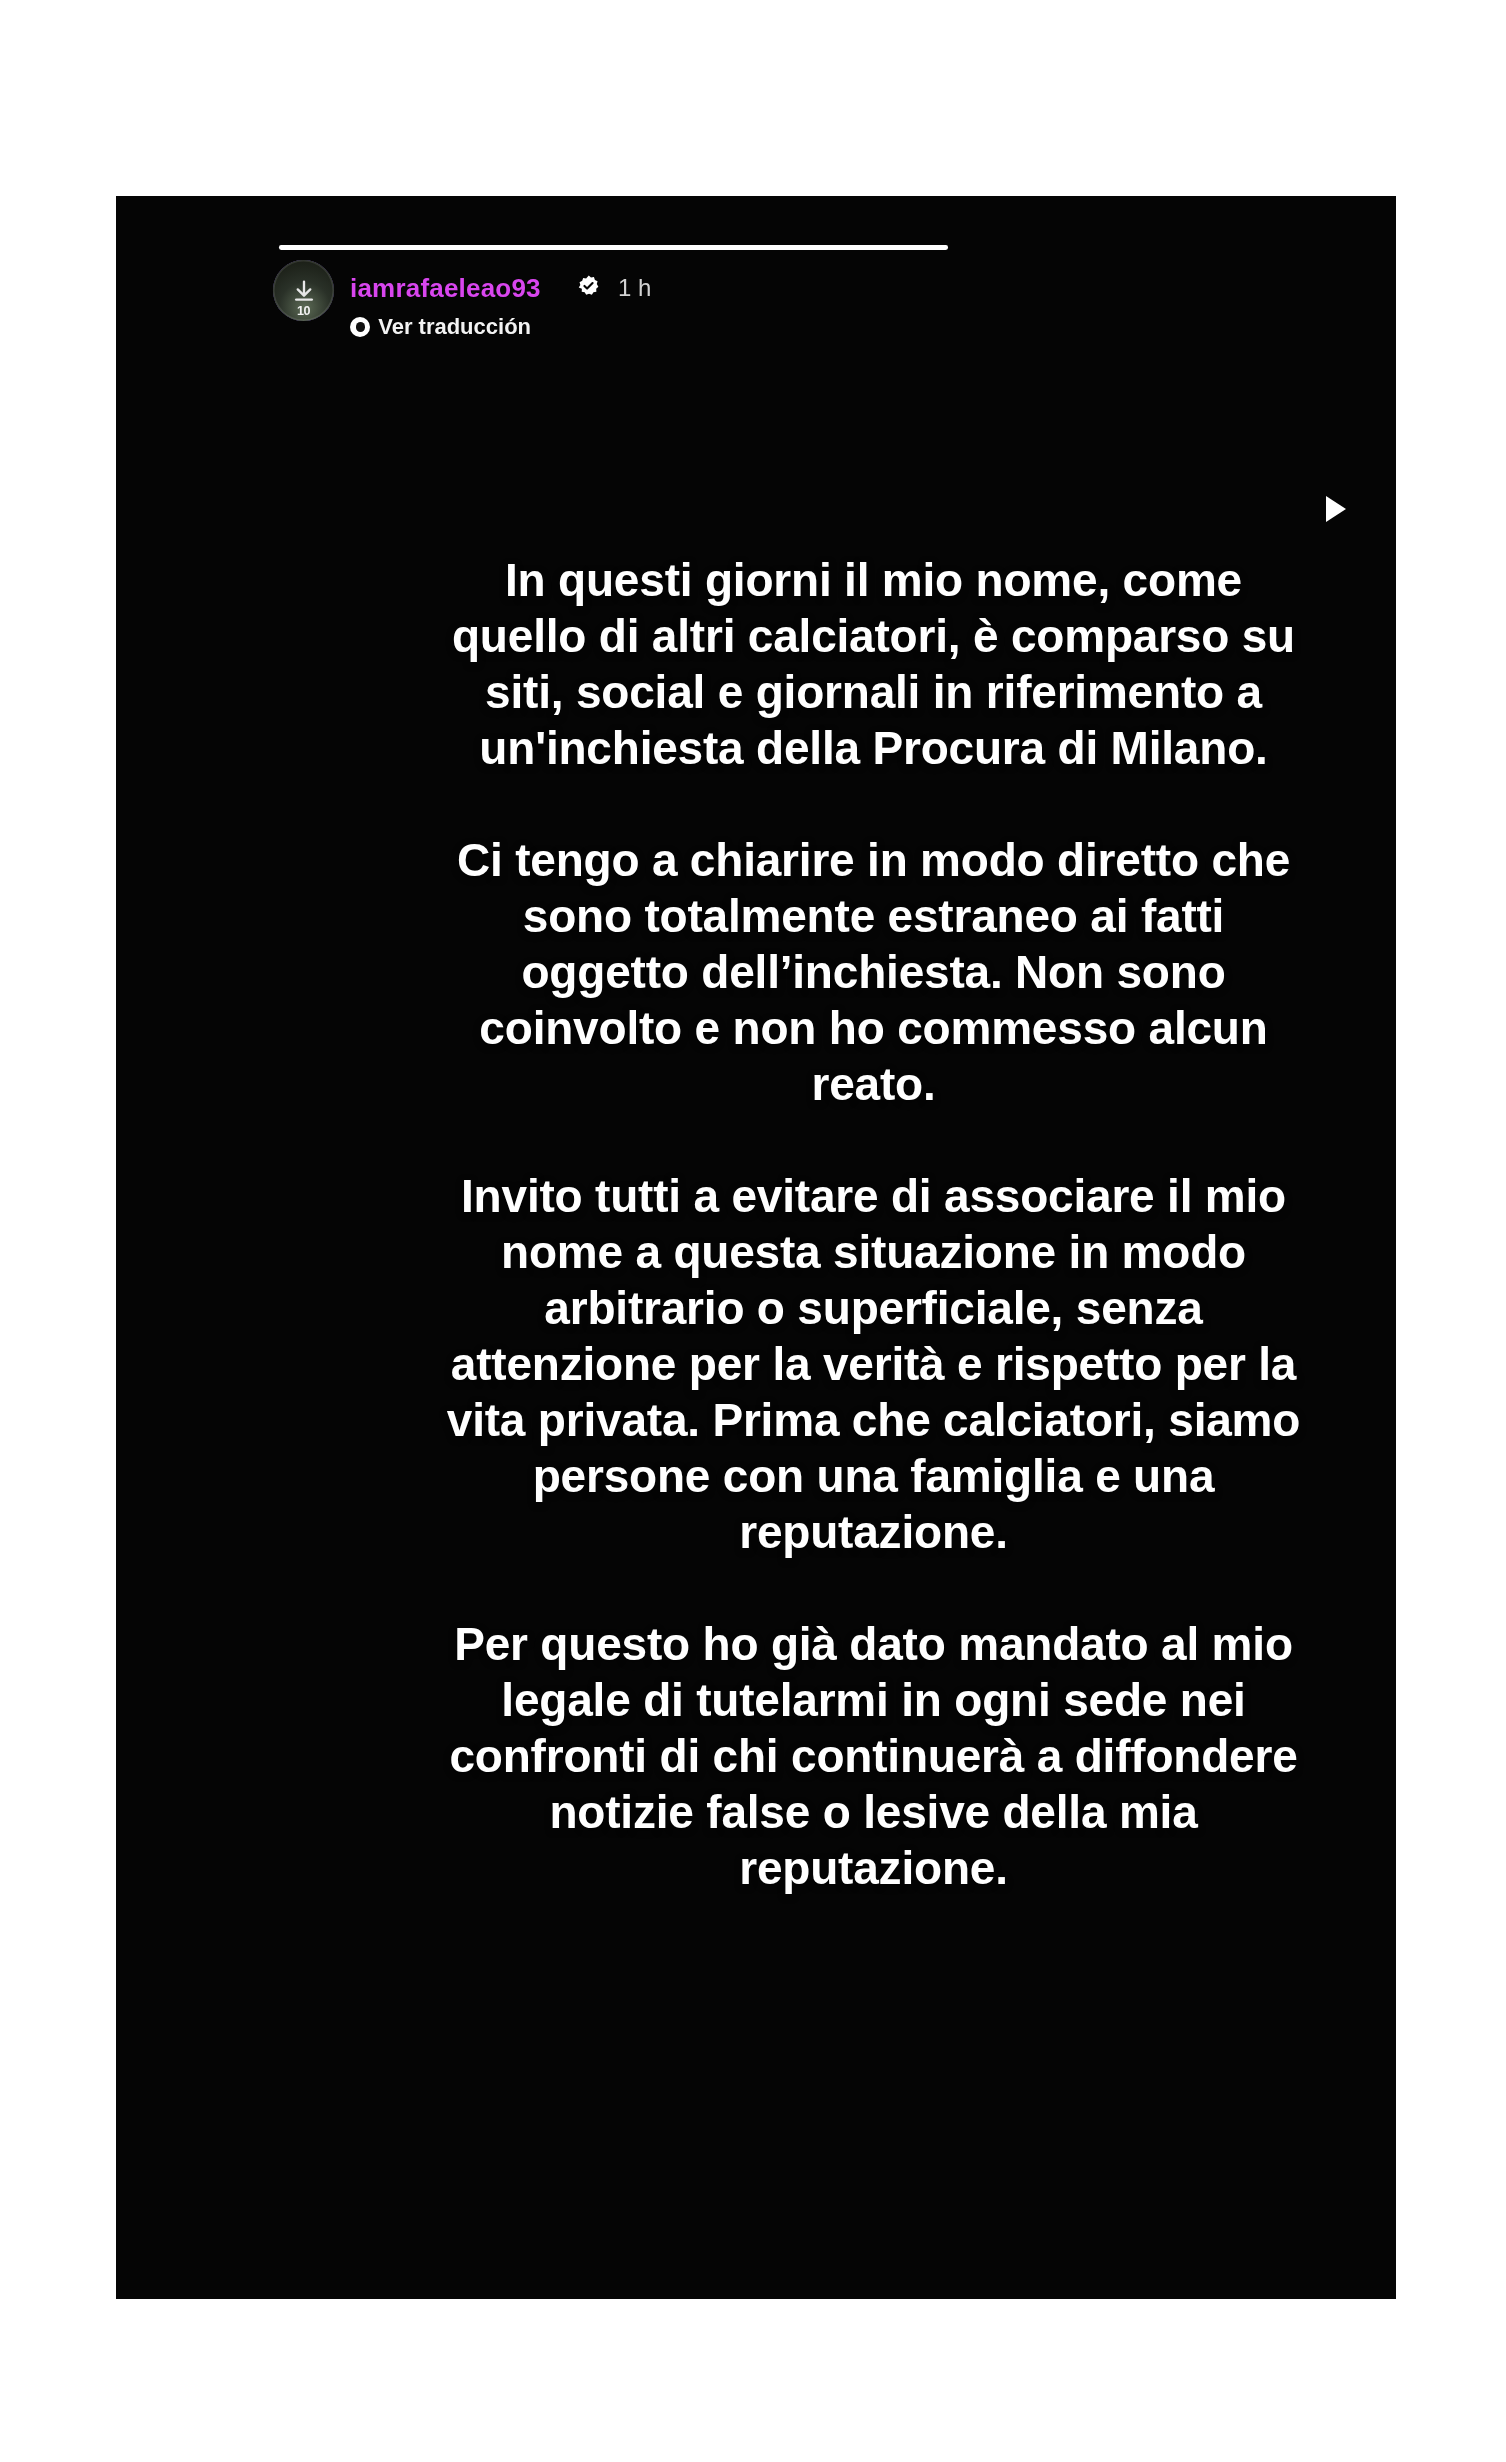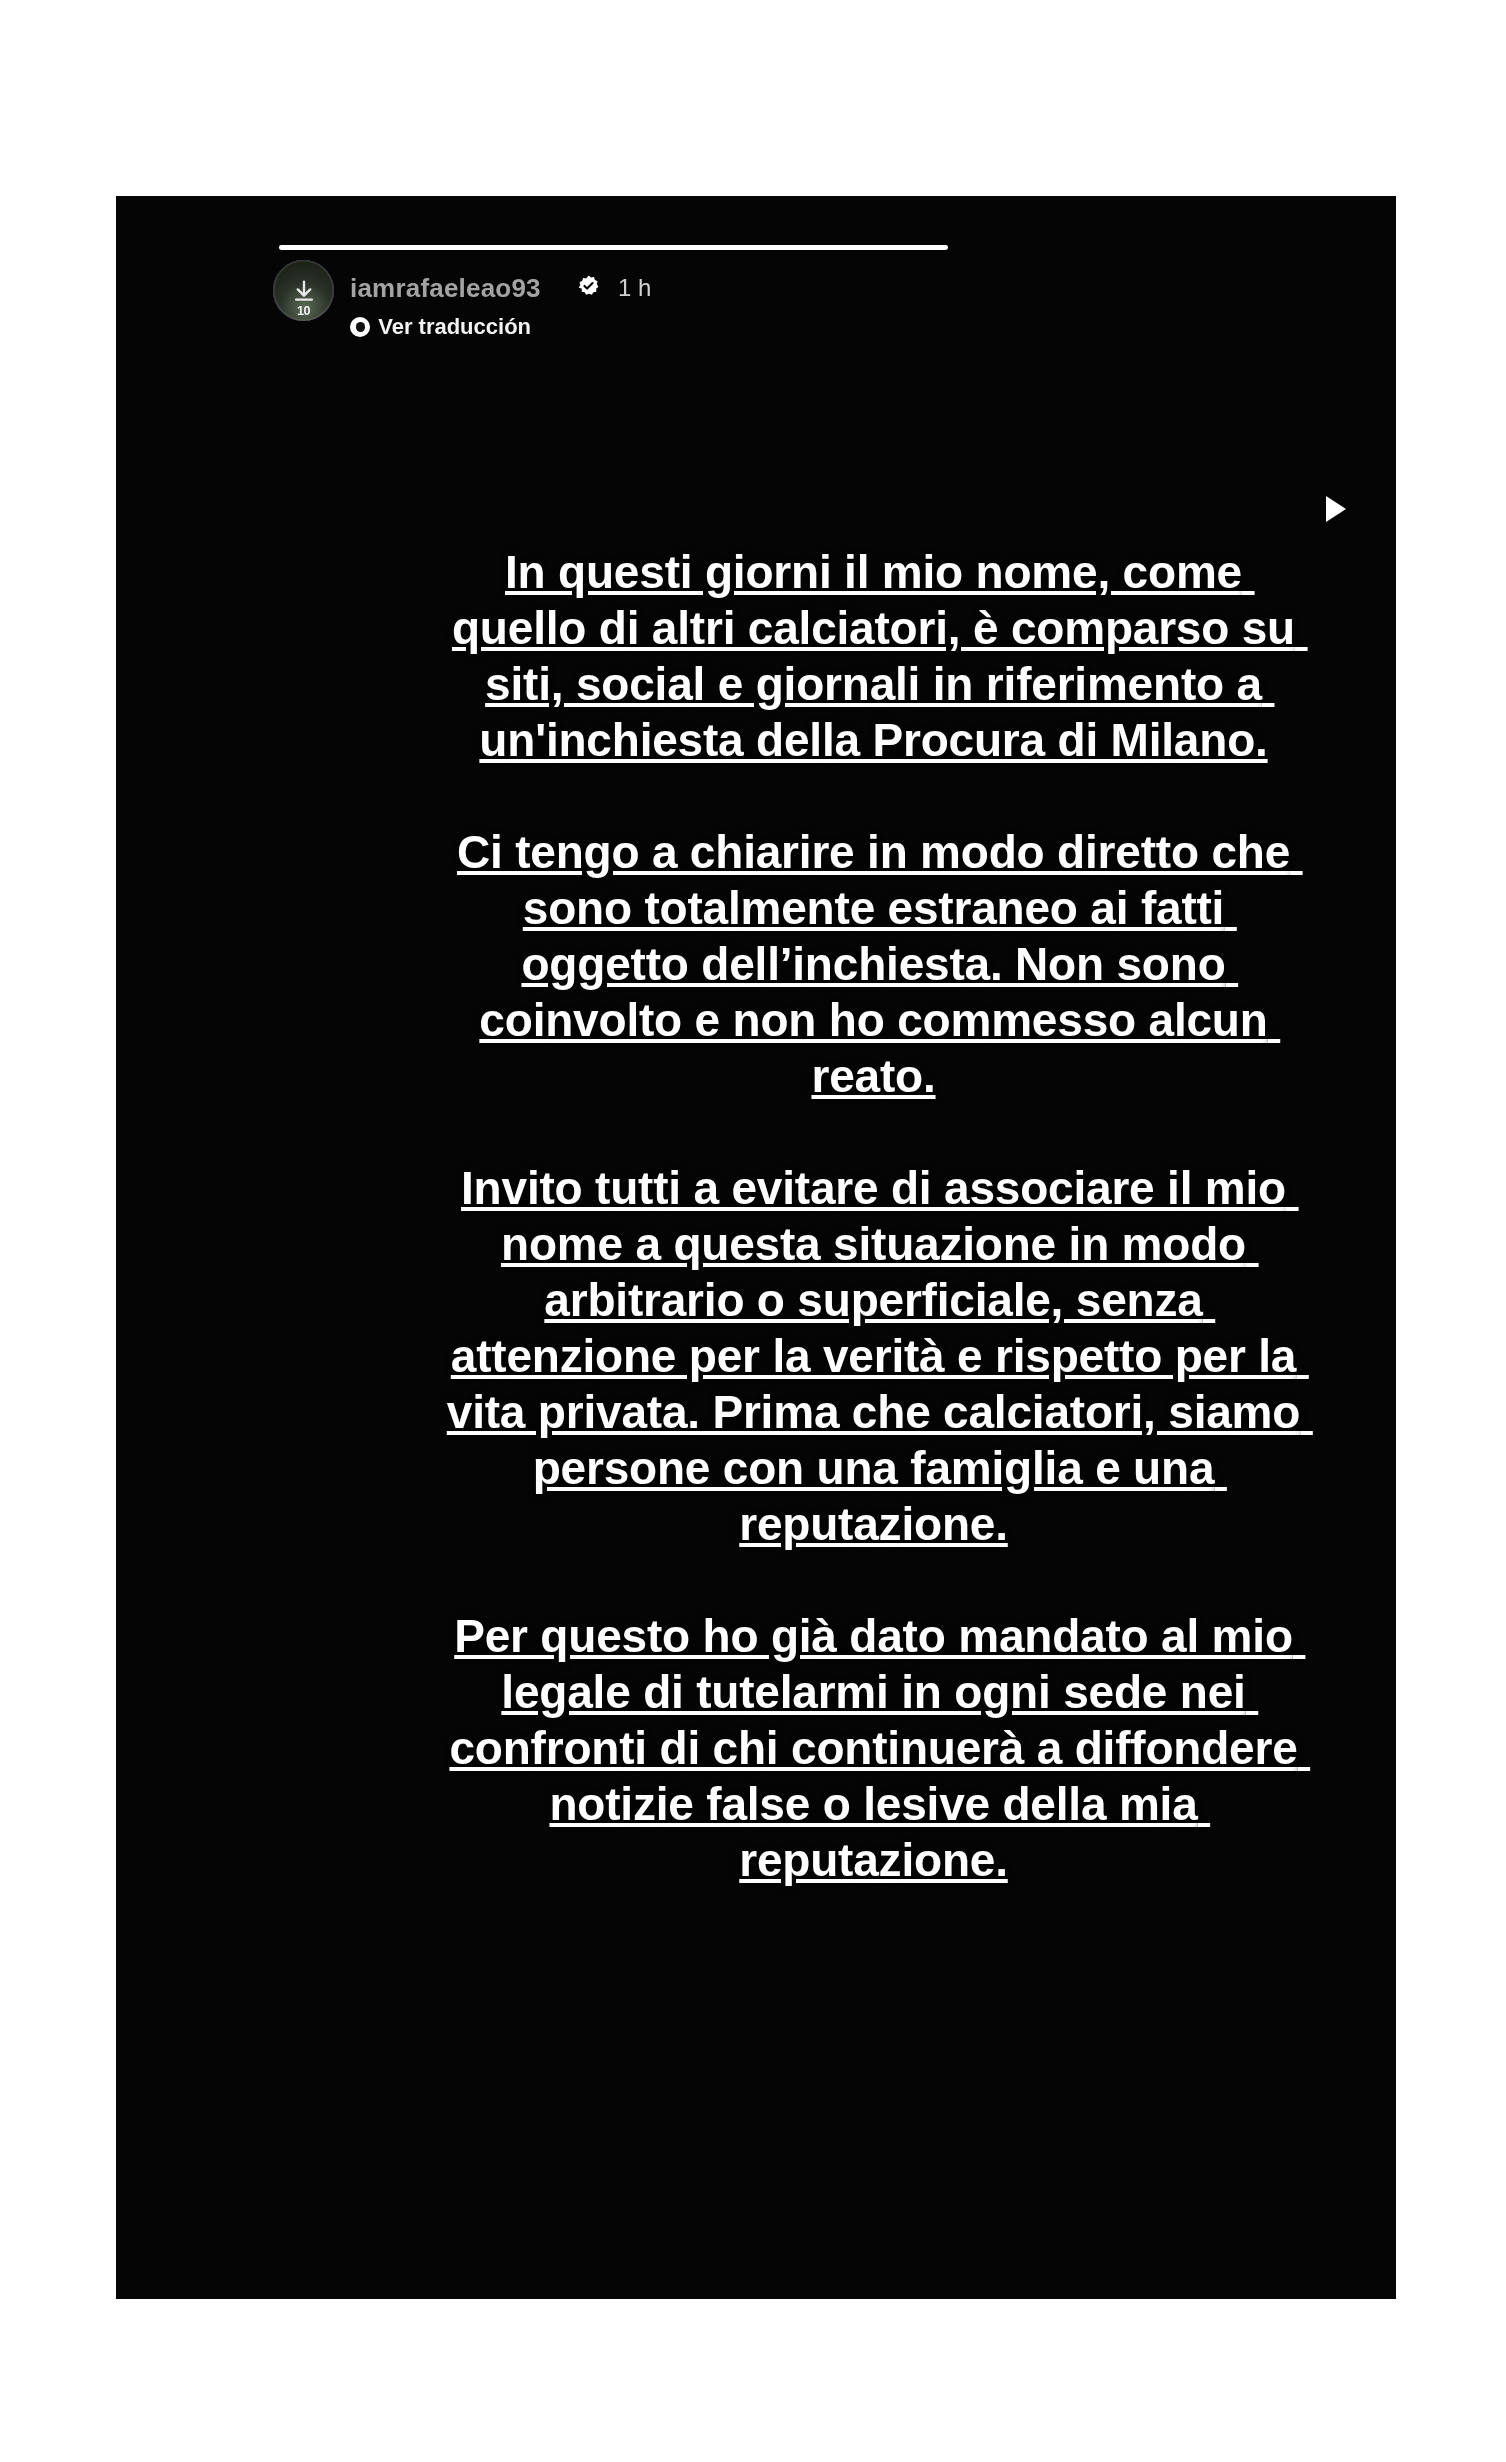--- a/index.html
+++ b/index.html
@@ -90,21 +90,21 @@
     color: #f2f2f2;
     letter-spacing: -0.4px;
   }
   
   .username {
     position: absolute;
     left: 234px;
     top: 77px;
     font-size: 26px;
     font-weight: bold;
-    color: #a3a3a3;
+    color: #d946ef;
     letter-spacing: 0.2px;
     white-space: nowrap;
   }
   .verified {
     position: absolute;
     left: 461px;
     top: 78px;
     width: 23.5px;
     height: 23.5px;
   }
@@ -153,31 +153,30 @@
     top: 300px;
     width: 0; height: 0;
     border-left: 20.4px solid #ffffff;
     border-top: 13.3px solid transparent;
     border-bottom: 13.3px solid transparent;
   }
   
   .story-text {
     position: absolute;
     left: 330px;
-    top: 348px;
+    top: 356px;
     width: 855px;
     text-align: center;
     color: #ffffff;
     font-size: 46px;
     line-height: 56px;
     font-weight: bold;
     letter-spacing: -0.2px;
     white-space: pre-wrap;
     text-shadow: 0 1.6px 7.8px rgba(0,0,0,0.6);
-    text-decoration: underline;
   }
 </style>
 </head>
 <body>
 
 <div id="page">
 
   <div class="story-frame">
 
     <div class="progress-track">

